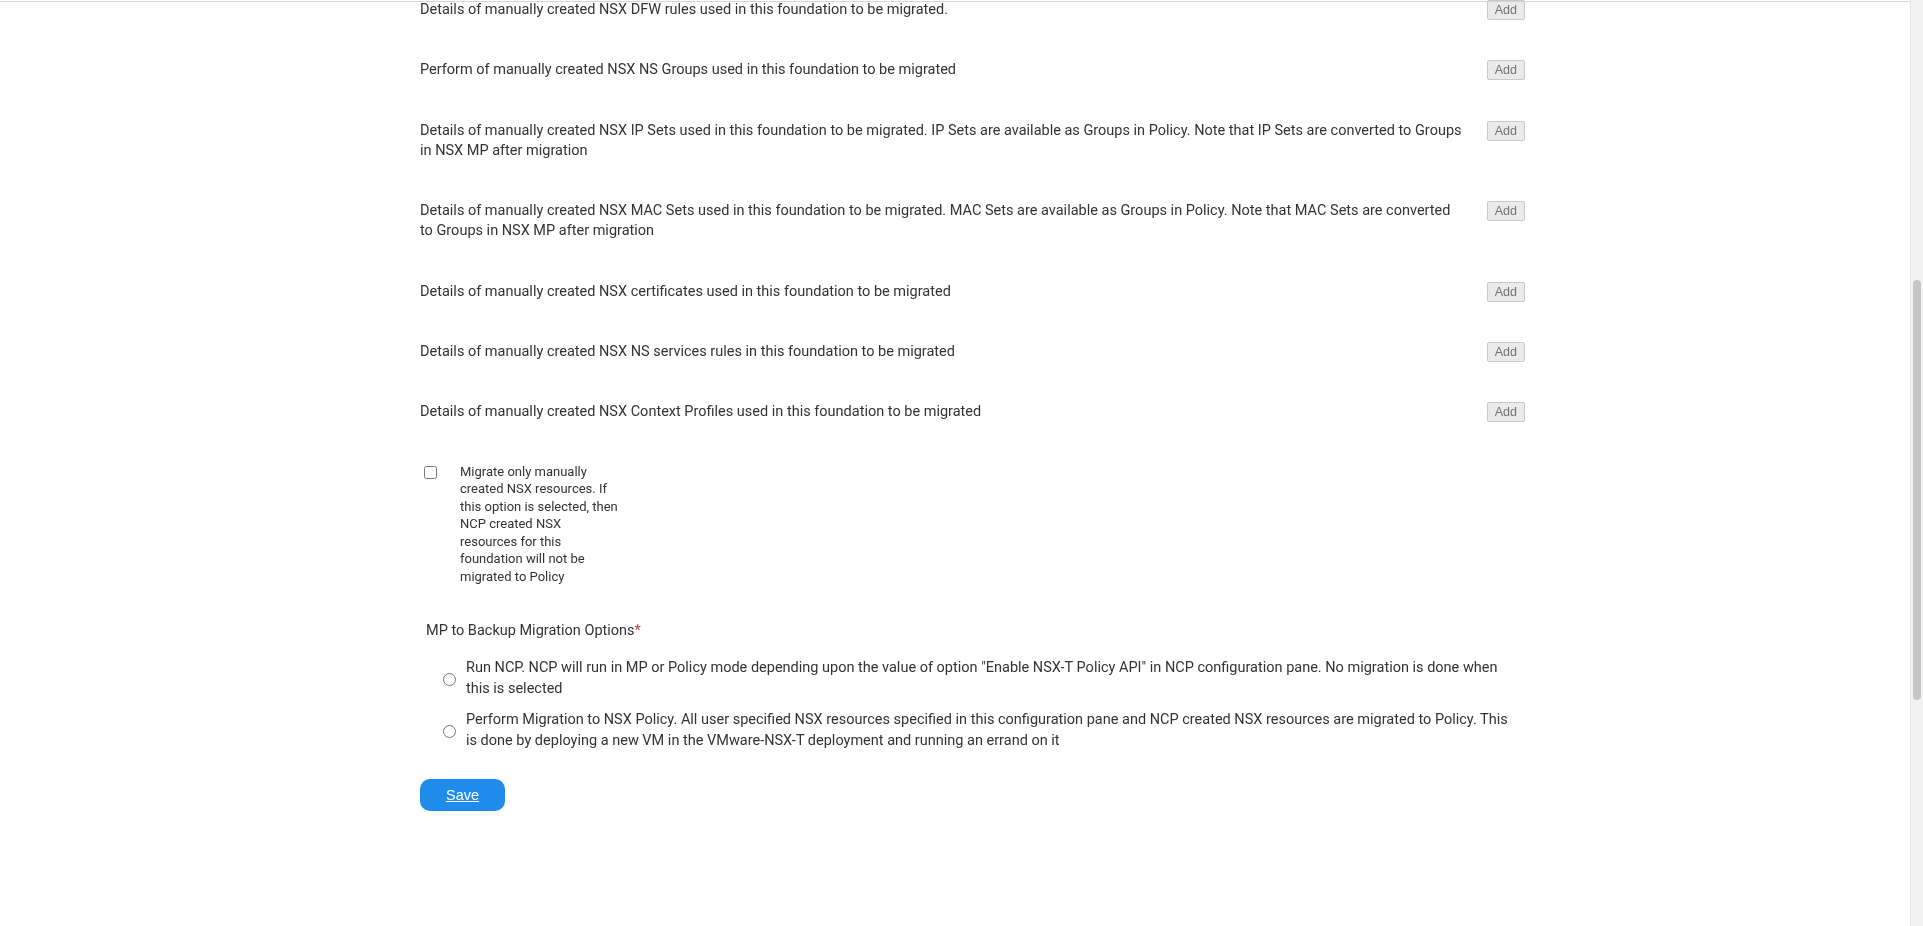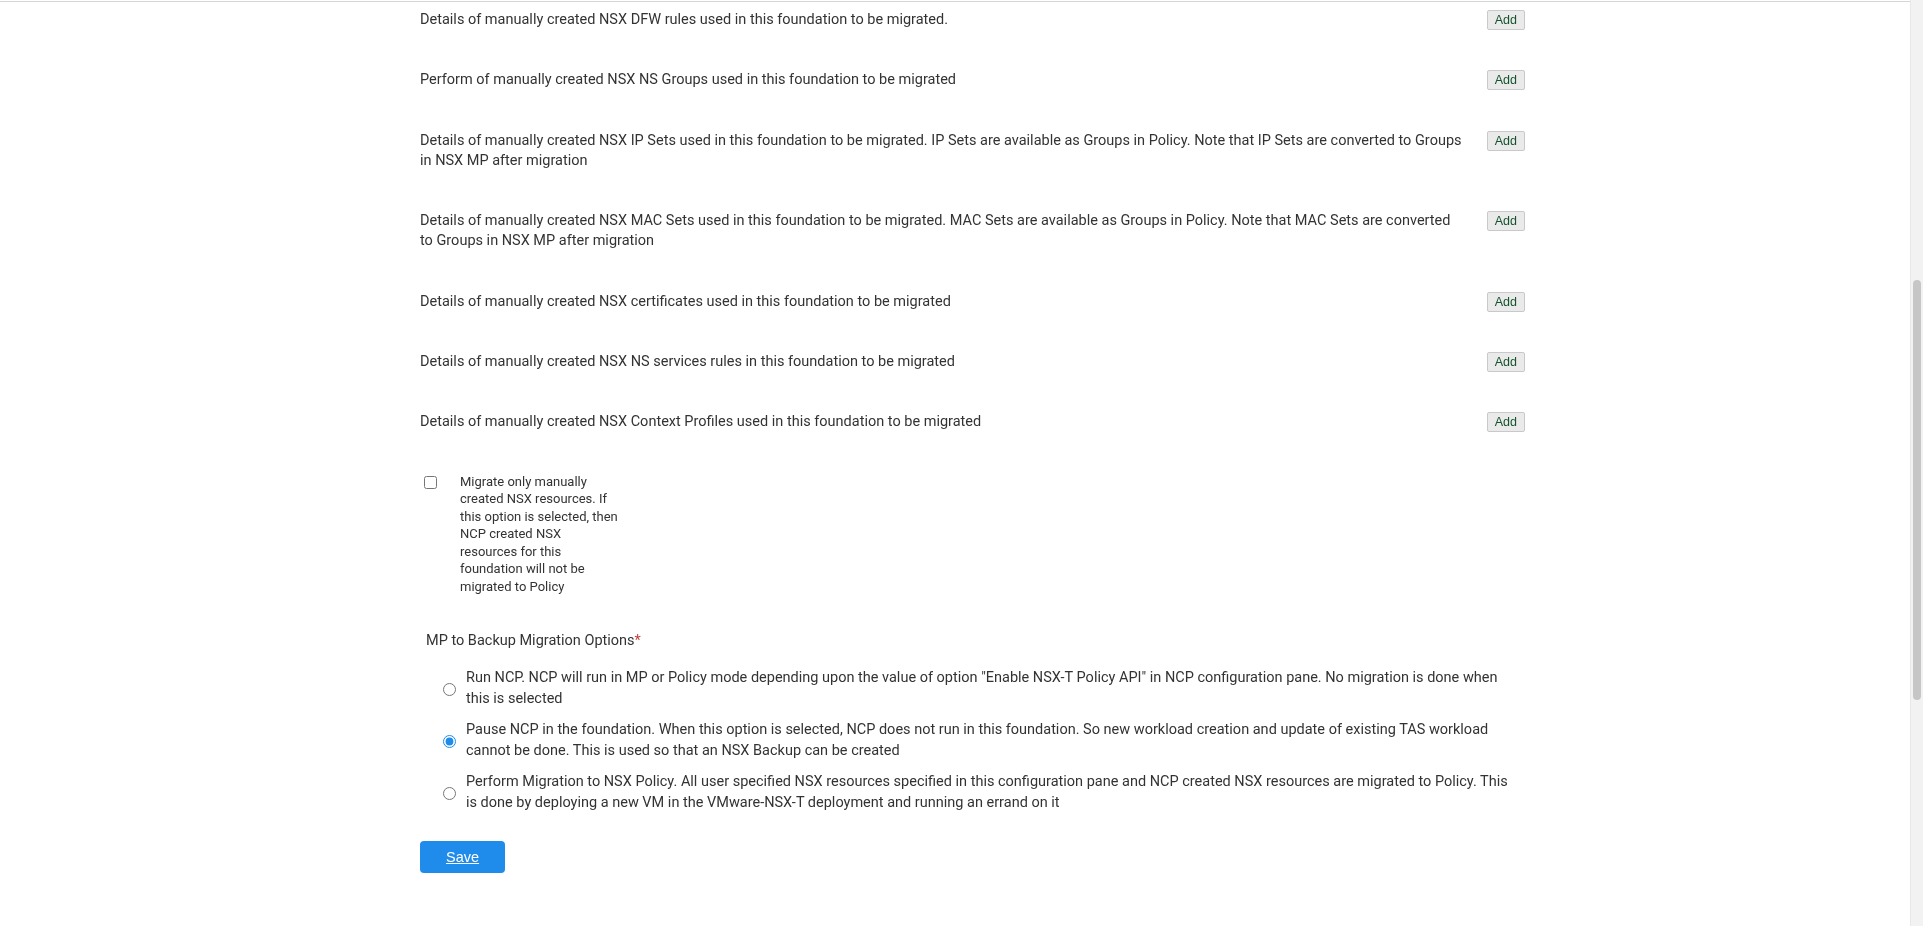--- a/index.html
+++ b/index.html
@@ -14,40 +14,39 @@
     .page {
       width: 1923px;
       height: 926px;
       position: relative;
       background: #ffffff;
       overflow-y: auto;
     }
     .content {
       margin-left: 420px;
       margin-right: 380px;
-      padding-top: 10px;
     }
     .row {
       display: flex;
       align-items: flex-start;
       justify-content: space-between;
       margin-bottom: 40px;
       width: 1105px; 
     }
     .row-label {
       flex: 1;
       color: #333;
       line-height: 1.4;
     }
     .add-btn {
       flex: 0 0 auto;
       margin-left: 20px;
       background: #eaeaea;
       border: 1px solid #c9c9c9;
-      color: #14532d;
+      color: #737373;
       font-size: 12.5px;
       padding: 2px 7px;
       border-radius: 2px;
       cursor: pointer;
     }
 
     .checkbox-row {
       display: flex;
       align-items: flex-start;
       gap: 20px;
@@ -94,21 +93,21 @@
 
     .save-row {
       margin-top: 28px;
     }
     .save-btn {
       background: #1f8ceb;
       color: #fff;
       border: none;
       padding: 8px 26px;
       font-size: 14.5px;
-      border-radius: 4px;
+      border-radius: 10px;
       cursor: pointer;
       text-decoration: underline;
     }
 
     
     .topline {
       position: absolute;
       top: 1px; left: 0; right: 13px;
       height: 1px;
       background: #d6d6d6;
@@ -183,24 +182,20 @@
       <span>MP to Backup Migration Options</span><span class="req">*</span>
     </div>
 
     <div class="radio-group">
 
       <div class="radio-row">
         <input type="radio" name="mig" value="run_ncp" style="">
         <span class="radio-label">Run NCP. NCP will run in MP or Policy mode depending upon the value of option "Enable NSX-T Policy API" in NCP configuration pane. No migration is done when this is selected</span>
       </div>
 
-      <div class="radio-row">
-        <input type="radio" name="mig" value="pause_ncp" checked="" style="">
-        <span class="radio-label">Pause NCP in the foundation. When this option is selected, NCP does not run in this foundation. So new workload creation and update of existing TAS workload cannot be done. This is used so that an NSX Backup can be created</span>
-      </div>
 
       <div class="radio-row">
         <input type="radio" name="mig" value="perform_migration" style="">
         <span class="radio-label">Perform Migration to NSX Policy. All user specified NSX resources specified in this configuration pane and NCP created NSX resources are migrated to Policy. This is done by deploying a new VM in the VMware-NSX-T deployment and running an errand on it</span>
       </div>
 
     </div>
 
     <div class="save-row">
       <button class="save-btn">Save</button>

